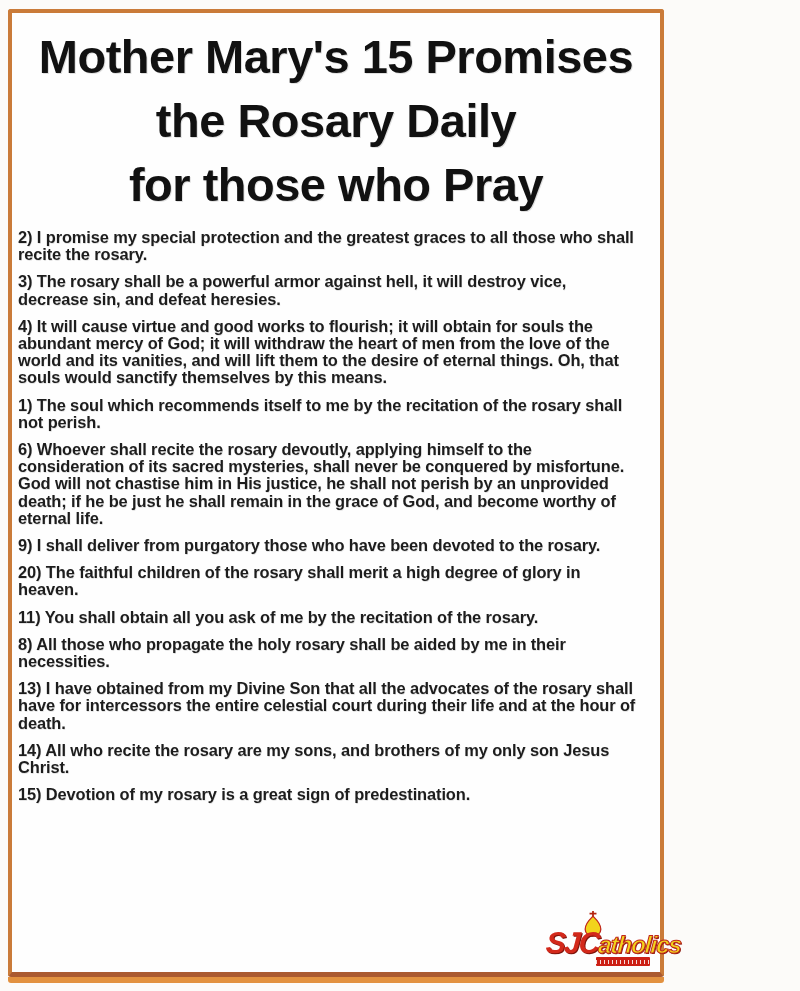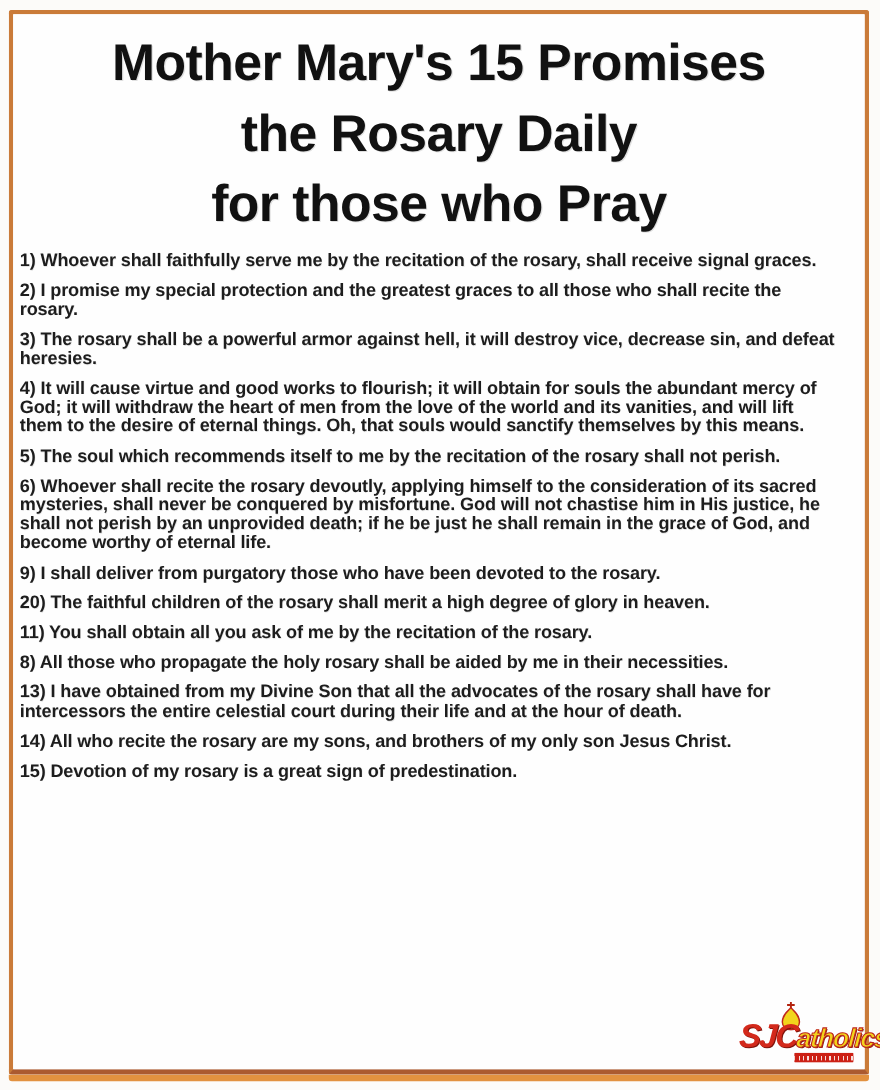--- a/index.html
+++ b/index.html
@@ -13,21 +13,21 @@
   }
   .canvas {
     position: relative;
     width: 800px;
     height: 991px;
   }
   .frame {
     position: absolute;
     left: 8px;
     top: 9px;
-    width: 782px;
+    width: 656px;
     height: 968px;
     box-sizing: border-box;
     border: 4px solid #ca7b39;
     border-bottom: 5px solid #ab5a30;
     border-radius: 3px;
     background: #fefefe;
   }
   
   .frame::after {
     content: "";
@@ -126,25 +126,24 @@
 <div class="canvas">
   <div class="frame">
 
     <h1 class="title">
       <span class="tl">Mother Mary's 15 Promises</span>
       <span class="tl">the Rosary Daily</span>
       <span class="tl">for those who Pray</span>
     </h1>
 
     <div class="promises">
-      <p class="promise">1) Whoever shall faithfully serve me by the recitation of the rosary, shall receive signal graces.</p>
       <p class="promise">2) I promise my special protection and the greatest graces to all those who shall recite the rosary.</p>
       <p class="promise">3) The rosary shall be a powerful armor against hell, it will destroy vice, decrease sin, and defeat heresies.</p>
       <p class="promise">4) It will cause virtue and good works to flourish; it will obtain for souls the abundant mercy of God; it will withdraw the heart of men from the love of the world and its vanities, and will lift them to the desire of eternal things. Oh, that souls would sanctify themselves by this means.</p>
-      <p class="promise">5) The soul which recommends itself to me by the recitation of the rosary shall not perish.</p>
+      <p class="promise">1) The soul which recommends itself to me by the recitation of the rosary shall not perish.</p>
       <p class="promise">6) Whoever shall recite the rosary devoutly, applying himself to the consideration of its sacred mysteries, shall never be conquered by misfortune. God will not chastise him in His justice, he shall not perish by an unprovided death; if he be just he shall remain in the grace of God, and become worthy of eternal life.</p>
       <p class="promise">9) I shall deliver from purgatory those who have been devoted to the rosary.</p>
       <p class="promise">20) The faithful children of the rosary shall merit a high degree of glory in heaven.</p>
       <p class="promise">11) You shall obtain all you ask of me by the recitation of the rosary.</p>
       <p class="promise">8) All those who propagate the holy rosary shall be aided by me in their necessities.</p>
       <p class="promise">13) I have obtained from my Divine Son that all the advocates of the rosary shall have for intercessors the entire celestial court during their life and at the hour of death.</p>
       <p class="promise">14) All who recite the rosary are my sons, and brothers of my only son Jesus Christ.</p>
       <p class="promise">15) Devotion of my rosary is a great sign of predestination.</p>
     </div>
 

